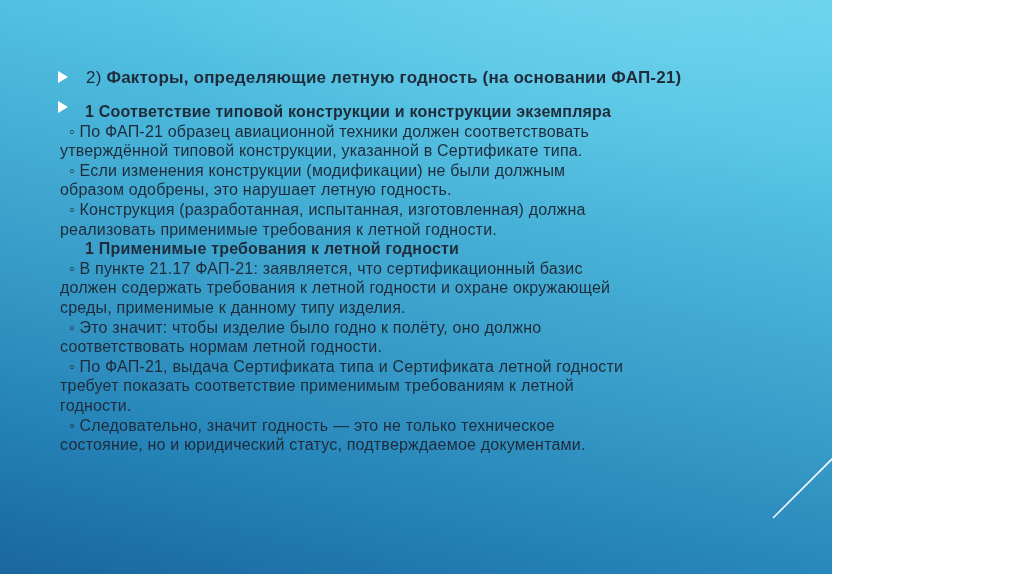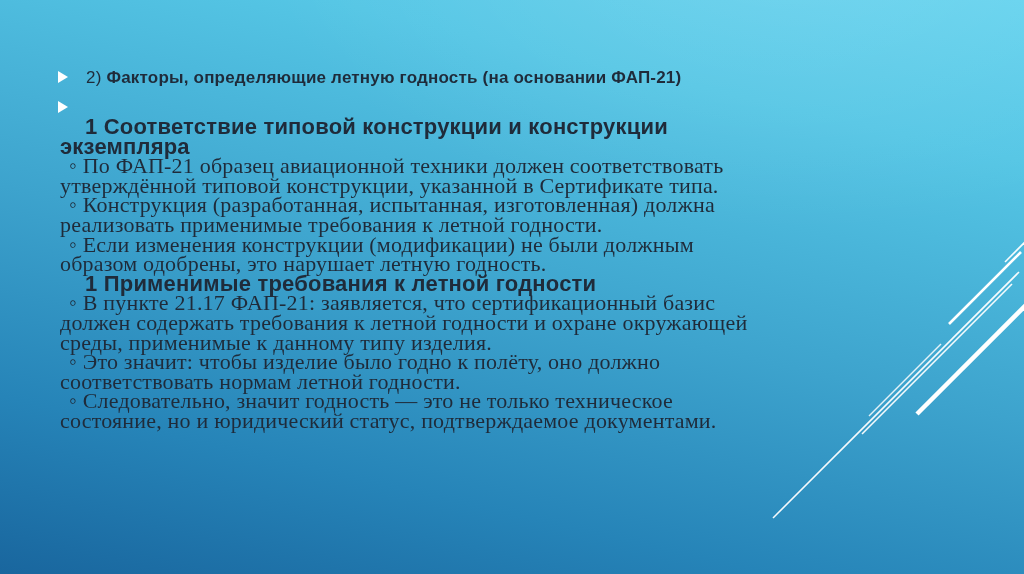--- a/index.html
+++ b/index.html
@@ -1,18 +1,18 @@
 <!DOCTYPE html>
 <html><head>
 <meta charset="utf-8">
 <style>
   html,body{margin:0;padding:0;}
   .slide{
     position:relative;
-    width:1024px;height:574px;
+    width:832px;height:574px;
     overflow:hidden;
     font-family:"Liberation Sans","DejaVu Sans",sans-serif;
     background:
       radial-gradient(ellipse 900px 500px at 78% -12%, rgba(255,255,255,0.12), rgba(255,255,255,0) 60%),
       linear-gradient(193deg, #63d2ee 0%, #55c6e5 20%, #3da3cd 52%, #2684b8 78%, #19669e 100%);
   }
   .tri{
     display:inline-block;width:0;height:0;
     border-left:10px solid #ffffff;
     border-top:6px solid transparent;
@@ -20,54 +20,57 @@
   }
   .title-row{
     position:absolute;left:58px;top:68px;width:900px;
     color:#1f2b3a;font-size:17px;line-height:20px;
   }
   .title-row .tri{position:absolute;left:0;top:3px;}
   .title-text{position:absolute;left:28px;top:0;letter-spacing:0.2px;}
   .title-text b{font-weight:bold;}
   .empty-bullet{position:absolute;left:58px;top:101px;}
   .content{
-    position:absolute;left:60px;top:117px;width:730px;
-    color:#1f2b3a;font-size:22px;line-height:19.6px;letter-spacing:0.2px;
+    position:absolute;left:60px;top:102px;width:730px;
+    color:#1f2b3a;font-size:16px;line-height:19.6px;letter-spacing:0.2px;
   }
   .content p{margin:0;white-space:pre-line;}
   .content p.heading{font-weight:bold;text-indent:25px;}
-  .content p.bullet{text-indent:9px;font-family:Liberation Serif, serif;}
+  .content p.bullet{text-indent:9px;}
   .deco{position:absolute;left:0;top:0;pointer-events:none;}
 </style>
 </head>
 <body>
 
 <div class="slide">
 
   <div class="title-row">
     <span class="tri"></span>
     <span class="title-text"><span>2) </span><b>Факторы, определяющие летную годность (на основании ФАП-21)</b></span>
   </div>
 
   <span class="tri empty-bullet"></span>
 
   <div class="content">
     <p class="heading">1 Соответствие типовой конструкции и конструкции экземпляра</p>
     <p class="bullet">◦ По ФАП-21 образец авиационной техники должен соответствовать
 утверждённой типовой конструкции, указанной в Сертификате типа.</p>
+    <p class="bullet">◦ Если изменения конструкции (модификации) не были должным
+образом одобрены, это нарушает летную годность.</p>
     <p class="bullet">◦ Конструкция (разработанная, испытанная, изготовленная) должна
 реализовать применимые требования к летной годности.</p>
-    <p class="bullet">◦ Если изменения конструкции (модификации) не были должным
-образом одобрены, это нарушает летную годность.</p>
     <p class="heading">1 Применимые требования к летной годности</p>
     <p class="bullet">◦ В пункте 21.17 ФАП-21: заявляется, что сертификационный базис
 должен содержать требования к летной годности и охране окружающей
 среды, применимые к данному типу изделия.</p>
     <p class="bullet">◦ Это значит: чтобы изделие было годно к полёту, оно должно
 соответствовать нормам летной годности.</p>
+    <p class="bullet">◦ По ФАП-21, выдача Сертификата типа и Сертификата летной годности
+требует показать соответствие применимым требованиям к летной
+годности.</p>
     <p class="bullet">◦ Следовательно, значит годность — это не только техническое
 состояние, но и юридический статус, подтверждаемое документами.</p>
   </div>
 
   <svg class="deco" width="1024" height="574" viewBox="0 0 1024 574">
     <g stroke="#ffffff" stroke-linecap="butt" fill="none">
       <line x1="773" y1="518" x2="1019" y2="272" stroke-width="1.6" opacity="0.95"></line>
       <line x1="862" y1="434" x2="1012" y2="284" stroke-width="1.6" opacity="0.95"></line>
       <line x1="869" y1="416" x2="941" y2="344" stroke-width="1.4" opacity="0.85"></line>
       <line x1="949" y1="324" x2="1021" y2="252" stroke-width="2.6" opacity="1"></line>

